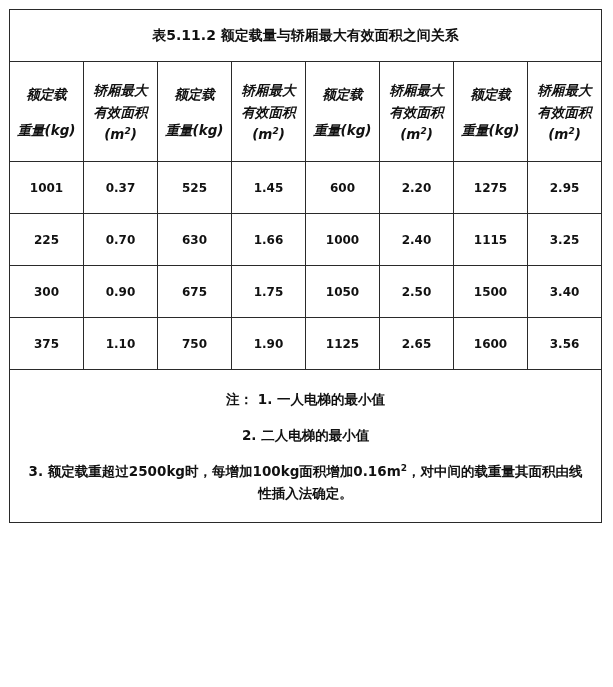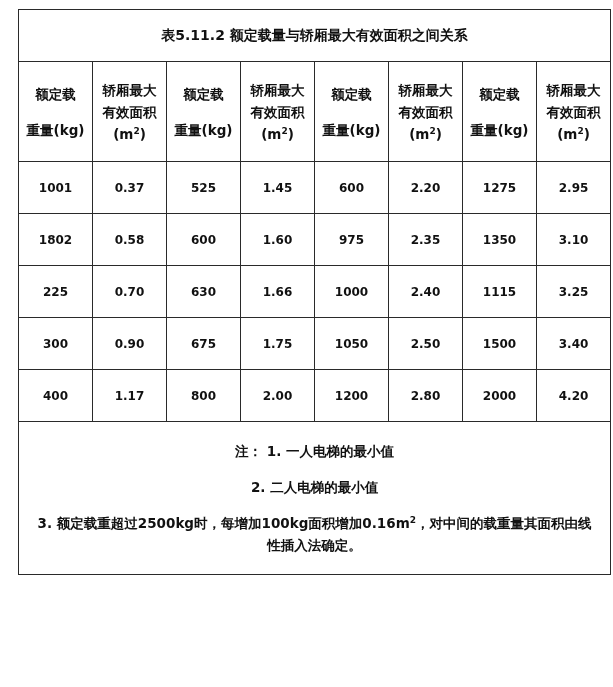--- a/index.html
+++ b/index.html
@@ -1,21 +1,21 @@
 <!DOCTYPE html>
 <html><head>
 <meta charset="utf-8">
 <style>
   html, body { margin: 0; padding: 0; background: #ffffff; }
   body { width: 613px; height: 687px; position: relative; font-family: "DejaVu Sans", "Liberation Sans", sans-serif; color: #111; }
-  .doc { position: absolute; left: 18px; top: 9px; width: 592px; }
+  .doc { position: absolute; left: 9px; top: 9px; width: 592px; }
   table { border-collapse: collapse; width: 592px; table-layout: fixed; }
   td { border: 1.5px solid #2a2a2a; text-align: center; vertical-align: middle; padding: 0; font-weight: bold; font-size: 14px; }
   .title-cell { height: 51px; font-size: 14px; }
-  .hdr td { height: 99px; font-size: 13.5px; line-height: 22px; }
+  .hdr td { height: 99px; font-size: 13.5px; line-height: 22px; font-style: italic; }
   .hdr .weight { line-height: 36px; }
   .row td { height: 51px; font-size: 12px; }
   .notes-cell { height: 152px; font-size: 13.5px; line-height: 22px; padding: 0 14px; }
   .note-line { display: block; }
   .note1 { margin-top: 0; }
   .note2 { margin-top: 14px; }
   .note3 { margin-top: 14px; }
   sup { font-size: 9px; vertical-align: super; line-height: 0; }
 </style>
 </head>
@@ -51,58 +51,48 @@
       <td>1001</td>
       <td>0.37</td>
       <td>525</td>
       <td>1.45</td>
       <td>600</td>
       <td>2.20</td>
       <td>1275</td>
       <td>2.95</td>
     </tr>
     <tr class="row">
-      <td>1802</td>
-      <td>0.58</td>
-      <td>600</td>
-      <td>1.60</td>
-      <td>975</td>
-      <td>2.35</td>
-      <td>1350</td>
-      <td>3.10</td>
-    </tr>
-    <tr class="row">
       <td>225</td>
       <td>0.70</td>
       <td>630</td>
       <td>1.66</td>
       <td>1000</td>
       <td>2.40</td>
       <td>1115</td>
       <td>3.25</td>
     </tr>
     <tr class="row">
       <td>300</td>
       <td>0.90</td>
       <td>675</td>
       <td>1.75</td>
       <td>1050</td>
       <td>2.50</td>
       <td>1500</td>
       <td>3.40</td>
     </tr>
     <tr class="row">
-      <td>400</td>
-      <td>1.17</td>
-      <td>800</td>
-      <td>2.00</td>
-      <td>1200</td>
-      <td>2.80</td>
-      <td>2000</td>
-      <td>4.20</td>
+      <td>375</td>
+      <td>1.10</td>
+      <td>750</td>
+      <td>1.90</td>
+      <td>1125</td>
+      <td>2.65</td>
+      <td>1600</td>
+      <td>3.56</td>
     </tr>
     <tr>
       <td colspan="8" class="notes-cell">
         <span class="note-line note1">注：    1. 一人电梯的最小值</span>
         <span class="note-line note2">2. 二人电梯的最小值</span>
         <span class="note-line note3"><span>3. 额定载重超过2500kg时，每增加100kg面积增加0.16m</span><sup>2</sup><span>，对中间的载重量其面积由线性插入法确定。</span></span>
       </td>
     </tr>
   </tbody>
     </table>

